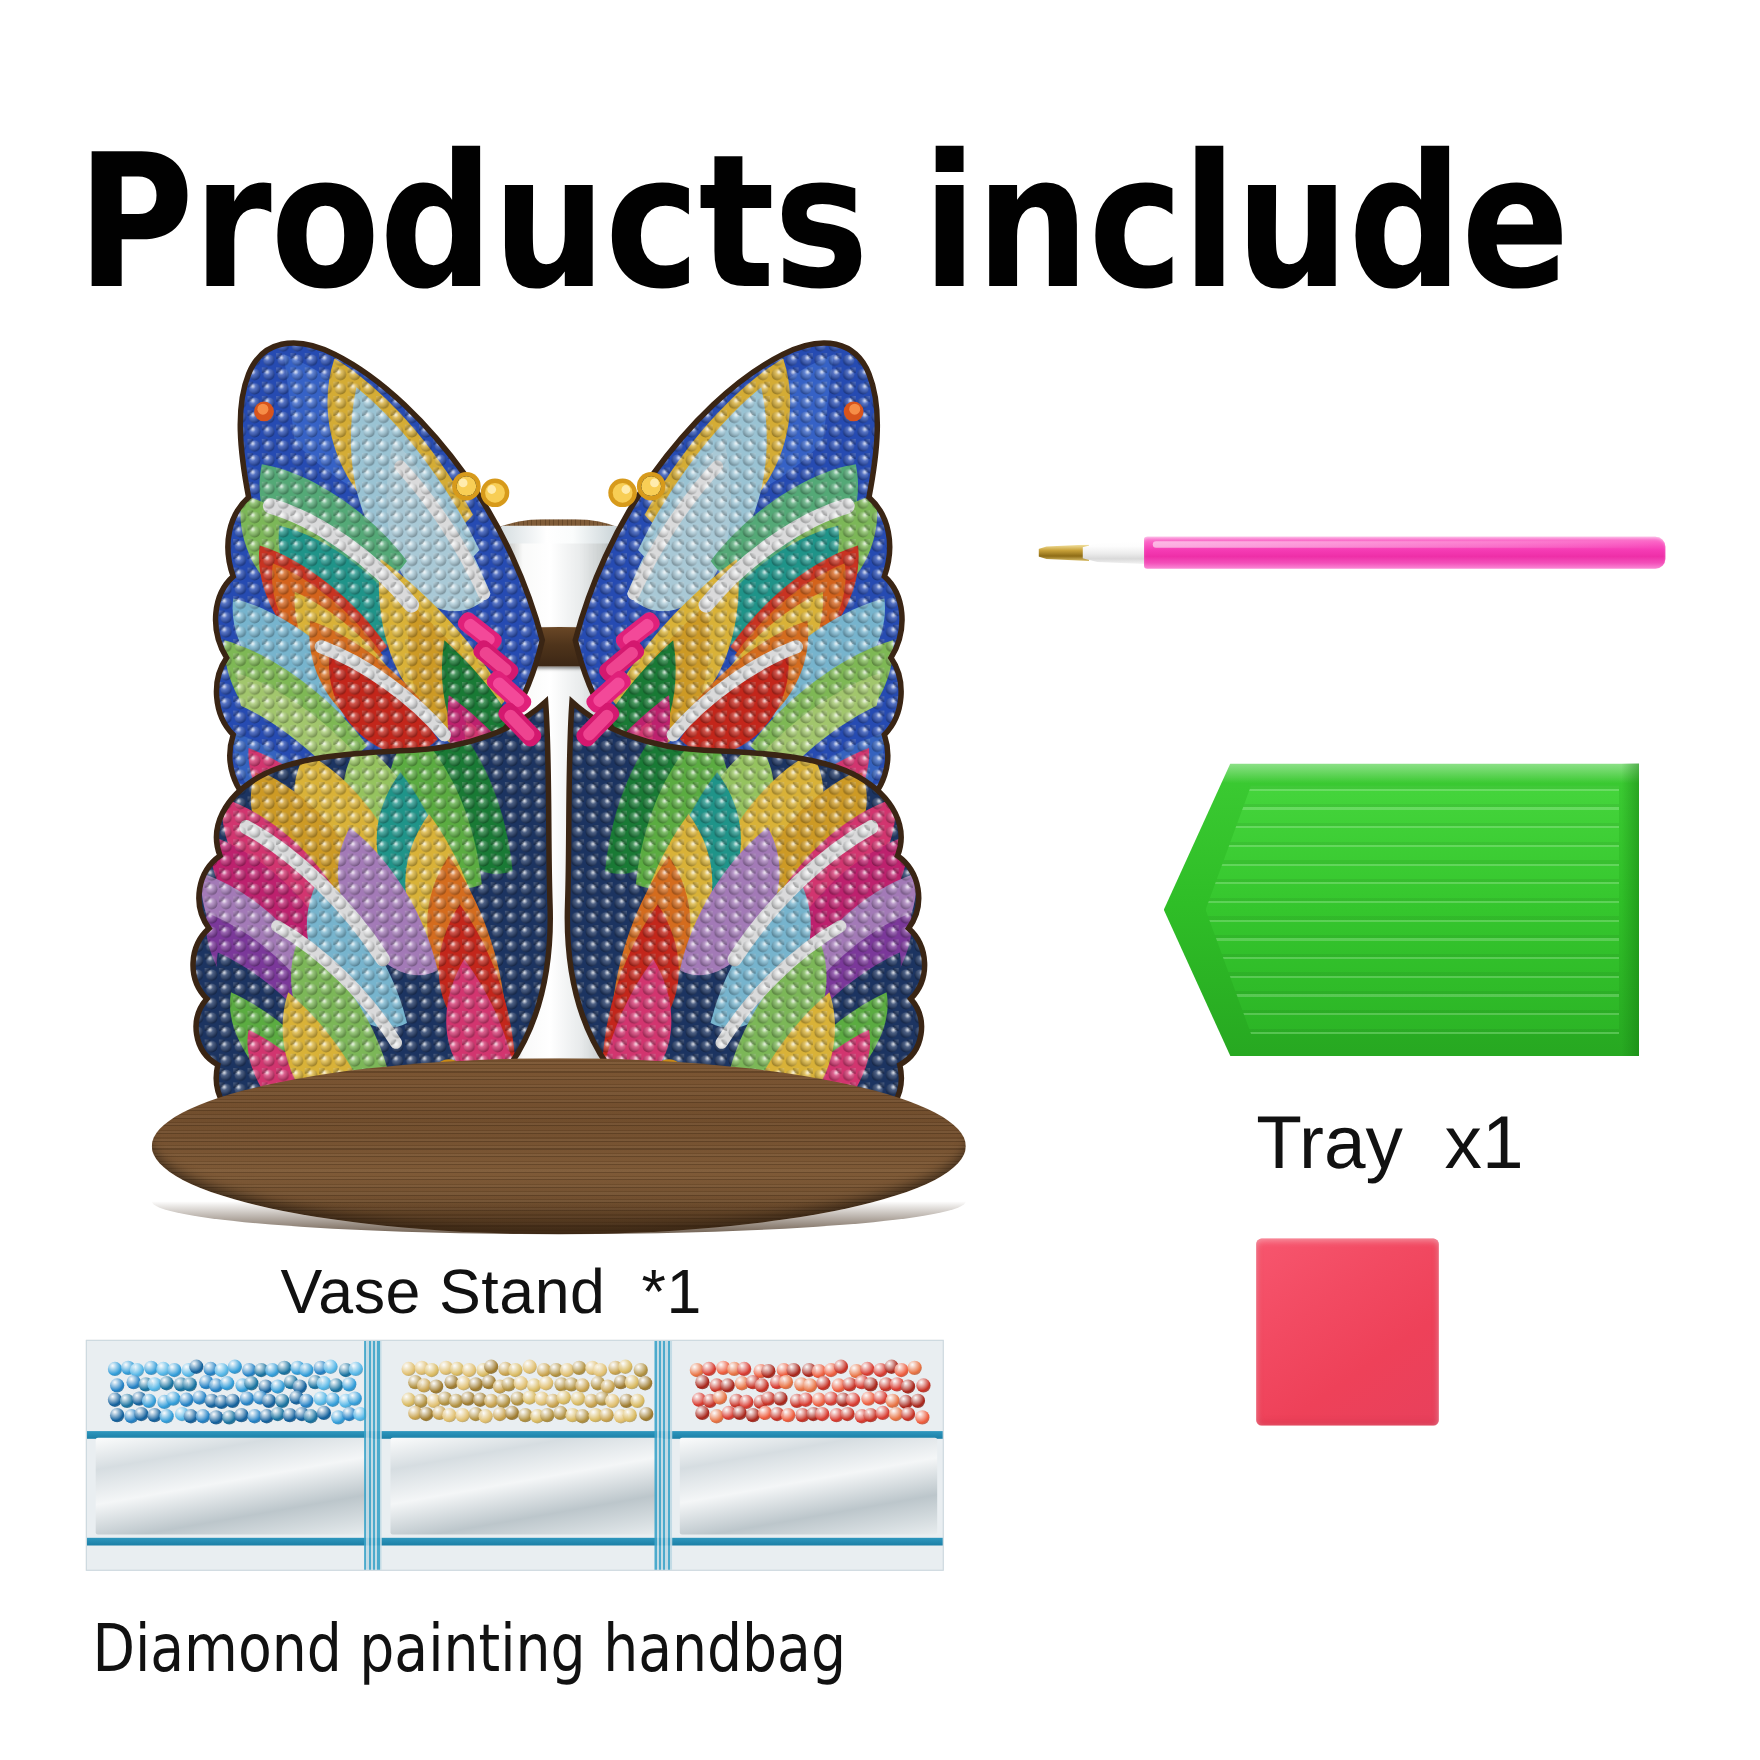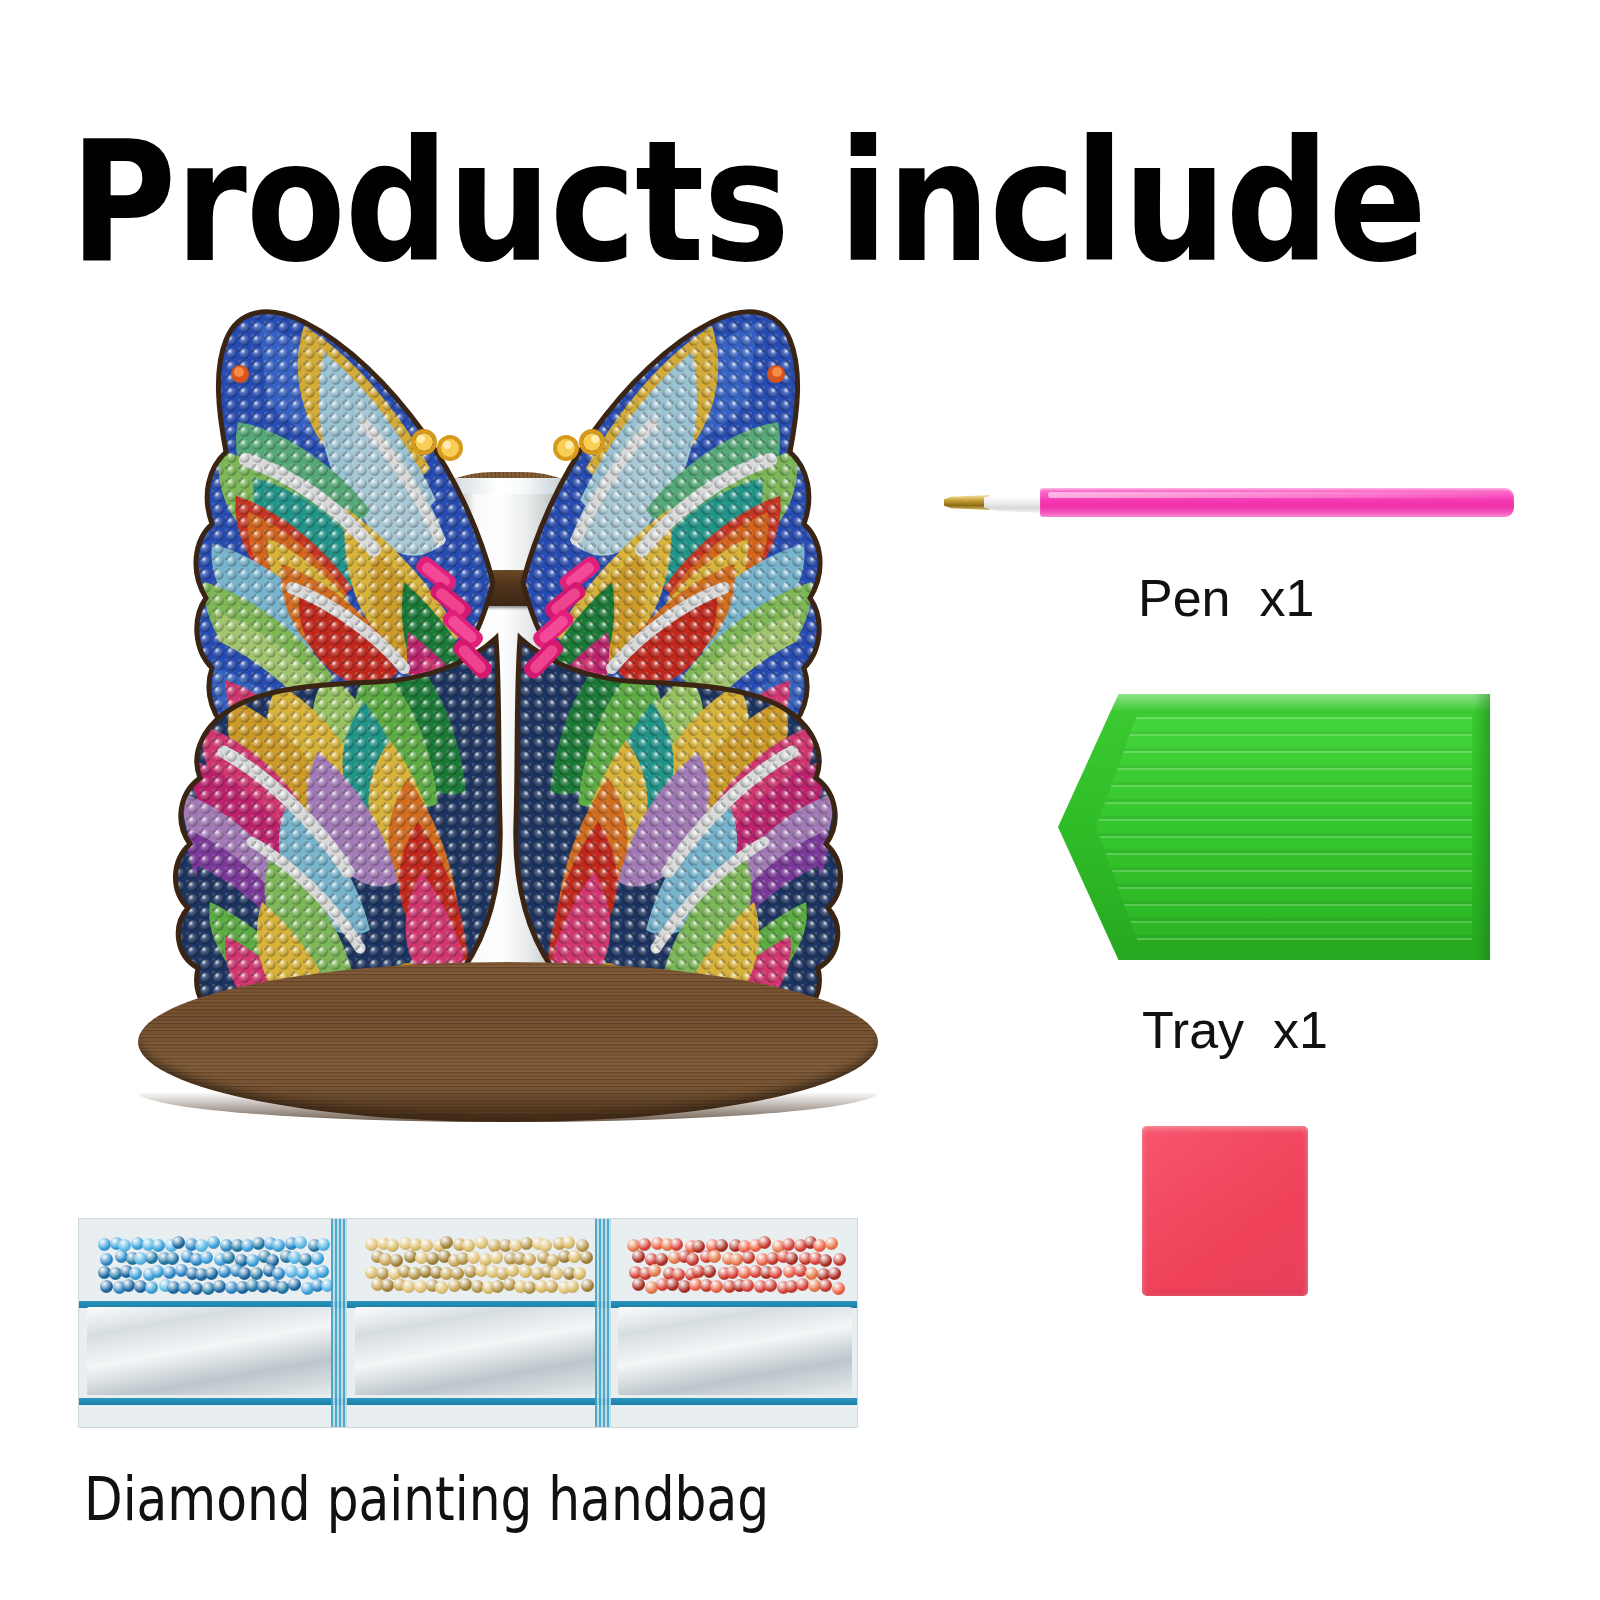--- a/index.html
+++ b/index.html
@@ -313,21 +313,21 @@
   .gem {
     position: absolute;
     width: 13px; height: 13px;
     border-radius: 50%;
   }
 
   
   #caption-vase-stand  { left: 255px; top: 1142px; font-size: 57px; letter-spacing: 0.5px; }
   #caption-handbag     { left: 84px;  top: 1464px; font-size: 60px; }
   #caption-pen         { left: 1138px; top: 568px;  font-size: 52px; }
-  #caption-tray        { left: 1142px; top: 1000px; font-size: 52px; }
+  #caption-tray        { left: 1142px; top: 1000px; font-size: 68px; }
   #caption-clay        { left: 1082px; top: 1330px; font-size: 52px; }
 </style>
 </head>
 <body>
 
 <div id="page">
 
   <div id="page-title">Products include</div>
 
   <div id="vase-stand">
@@ -497,29 +497,29 @@
         </g>
 
         <use href="#wings" transform="translate(800,0) scale(-1,1)"></use>
       </svg>
     </div>
 
     <div id="wood-base"></div>
     <div id="wood-base-rim"></div>
   </div>
 
+  <div class="caption" id="caption-vase-stand">Vase Stand  *1</div>
 
   <div id="pen">
     <div id="pen-tip"></div>
     <div id="pen-ferrule"></div>
     <div id="pen-barrel"></div>
     <div id="pen-barrel-gloss"></div>
   </div>
 
-  <div class="caption" id="caption-pen">Pen  x1</div>
 
   <div id="tray">
     <div id="tray-body"></div>
     <div id="tray-well"></div>
     <div id="tray-rim-hi"></div>
     <div id="tray-edge-right"></div>
   </div>
 
   <div class="caption" id="caption-tray">Tray  x1</div>
 

